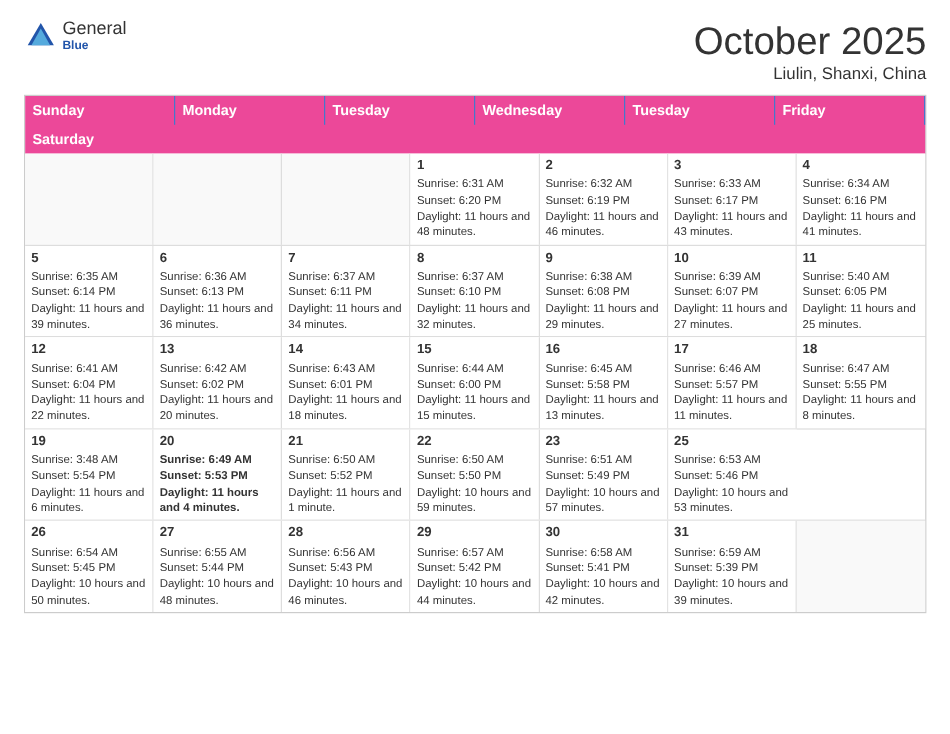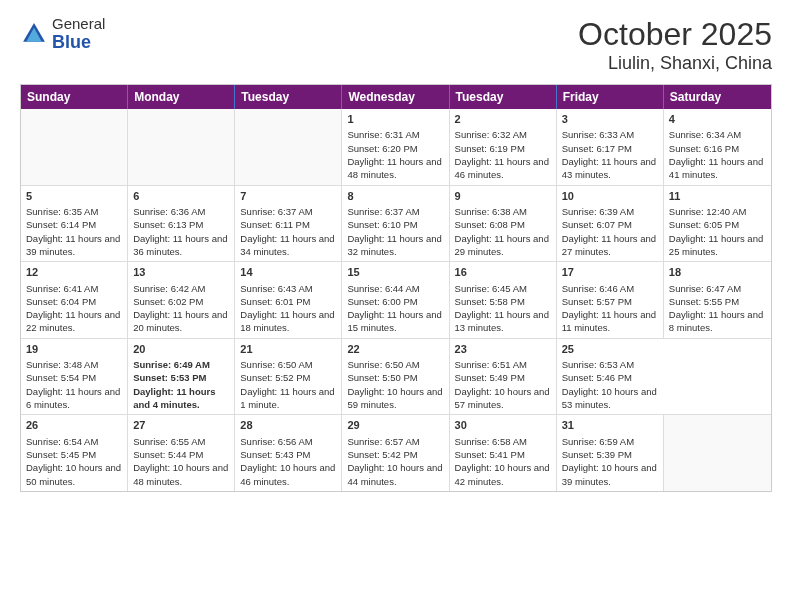--- a/index.html
+++ b/index.html
@@ -32,51 +32,51 @@
       display: flex;
       flex-direction: column;
       line-height: 1.1;
     }
     .logo-general {
       font-size: 15px;
       color: #333;
       font-weight: normal;
     }
     .logo-blue {
-      font-size: 18px;
+      font-size: 10px;
       color: #2255aa;
       font-weight: bold;
     }
     .logo-icon {
       width: 28px;
       height: 28px;
     }
     .title-area {
       text-align: right;
       margin-left: 44px;
     }
     .month-title {
       font-size: 32px;
       color: #333;
       font-weight: normal;
     }
     .location {
-      font-size: 18px;
+      font-size: 14px;
       color: #333;
     }
     .calendar {
       flex: 1;
       display: flex;
       flex-direction: column;
       border: 1px solid #ccc;
     }
     .cal-header-row {
       display: grid;
-      grid-template-columns: repeat(7, 1fr);
-      background: #701a75;
+      grid-template-columns: repeat(6, 1fr);
+      background: #ec4899;
     }
     .cal-header-cell {
       color: #fff;
       font-size: 12px;
       font-weight: bold;
       padding: 5px 6px;
       border-right: 1px solid #4477cc;
       text-align: left;
     }
     .cal-header-cell:last-child { border-right: none; }
@@ -171,21 +171,21 @@
 Daylight: 11 hours and 34 minutes.</span></div>
           <div class="cal-cell"><span class="day-number">8</span><span style="white-space: pre-line;">Sunrise: 6:37 AM
 Sunset: 6:10 PM
 Daylight: 11 hours and 32 minutes.</span></div>
           <div class="cal-cell"><span class="day-number">9</span><span style="white-space: pre-line;">Sunrise: 6:38 AM
 Sunset: 6:08 PM
 Daylight: 11 hours and 29 minutes.</span></div>
           <div class="cal-cell"><span class="day-number">10</span><span style="white-space: pre-line;">Sunrise: 6:39 AM
 Sunset: 6:07 PM
 Daylight: 11 hours and 27 minutes.</span></div>
-          <div class="cal-cell"><span class="day-number">11</span><span style="white-space: pre-line;">Sunrise: 12:40 AM
+          <div class="cal-cell"><span class="day-number">11</span><span style="white-space: pre-line;">Sunrise: 5:40 AM
 Sunset: 6:05 PM
 Daylight: 11 hours and 25 minutes.</span></div>
         </div>
         <div class="cal-week">
           <div class="cal-cell"><span class="day-number">12</span><span style="white-space: pre-line;">Sunrise: 6:41 AM
 Sunset: 6:04 PM
 Daylight: 11 hours and 22 minutes.</span></div>
           <div class="cal-cell"><span class="day-number">13</span><span style="white-space: pre-line;">Sunrise: 6:42 AM
 Sunset: 6:02 PM
 Daylight: 11 hours and 20 minutes.</span></div>

